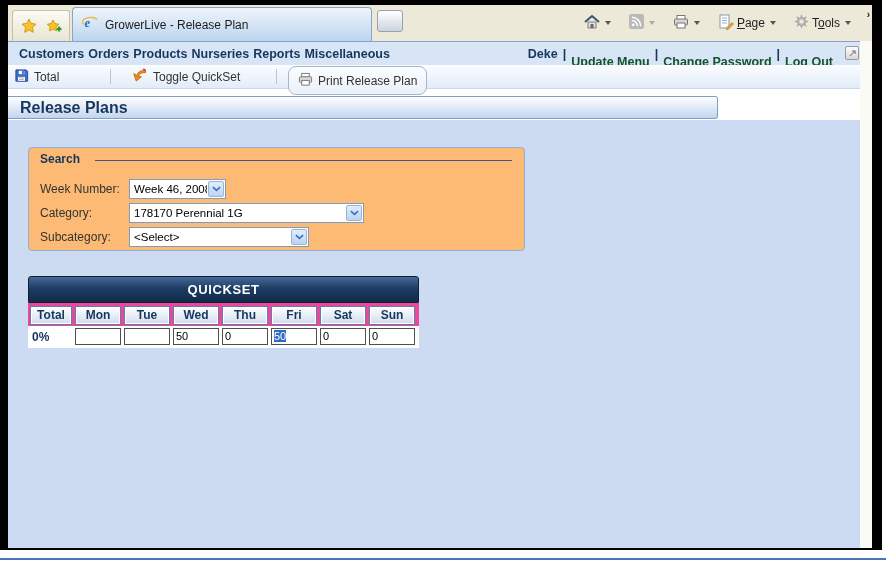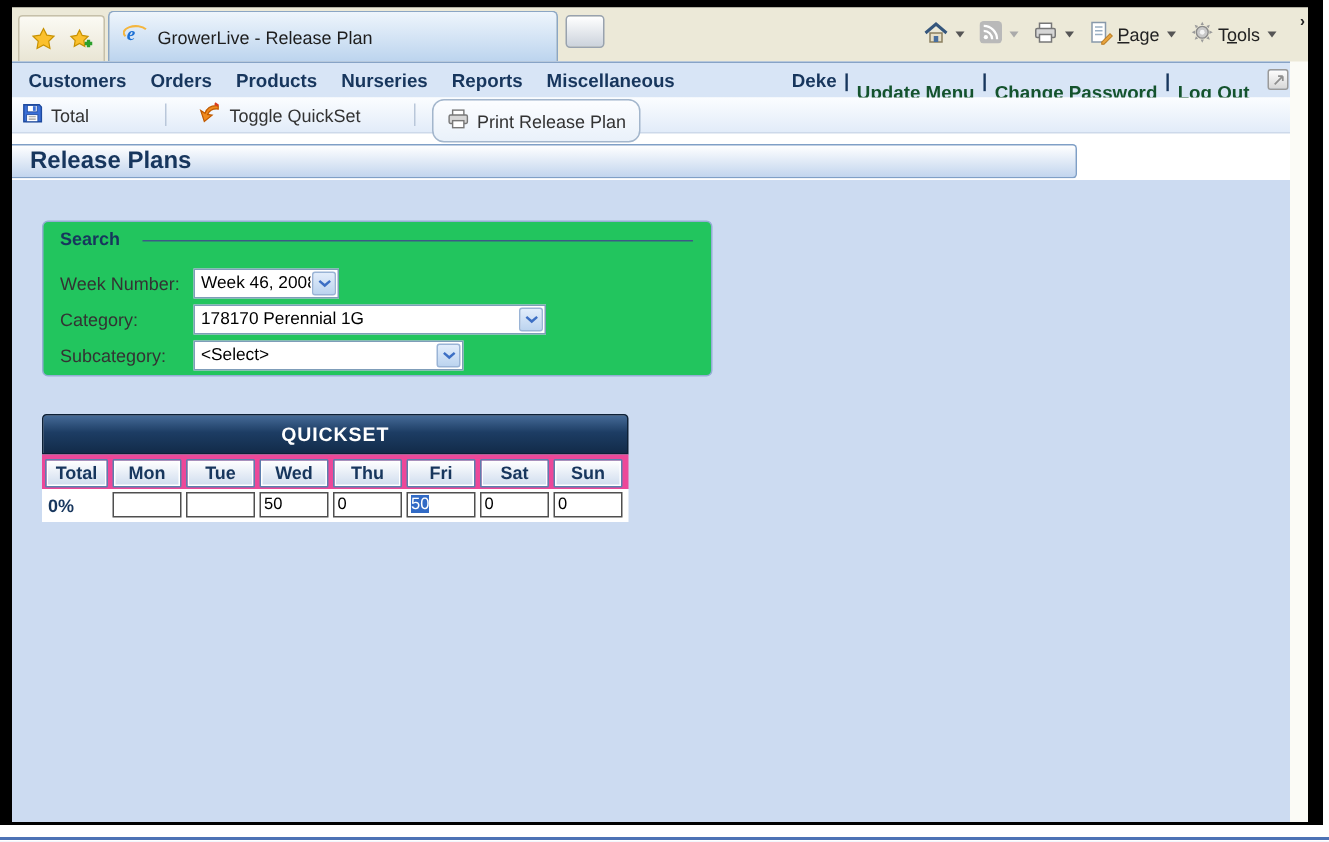--- a/index.html
+++ b/index.html
@@ -16,33 +16,33 @@
   .fav-panel { position:absolute; left:4px; top:5px; width:58px; height:31px;
     background:linear-gradient(#fbfaf4,#e9e5d4); border:1px solid #c6c0aa; border-bottom:none;
     border-radius:3px 3px 0 0; display:flex; align-items:center; justify-content:center; gap:9px; }
   .chrome-btn { display:inline-flex; align-items:center; cursor:default; }
   .tab { position:absolute; left:64px; top:2px; width:300px; height:34px;
     background:linear-gradient(#eef5fc,#bcd4ee); border:1px solid #8ba6c4; border-bottom:none;
     border-radius:4px 4px 0 0; display:flex; align-items:center; gap:6px; padding:0 9px; }
   .tab-title { font-size:12px; color:#1d1d1d; white-space:nowrap; }
   .newtab { position:absolute; left:369px; top:5px; width:26px; height:22px;
     background:linear-gradient(#ffffff,#ccd3dc); border:1px solid #98a2ae; border-radius:3px; }
-  .commands { position:absolute; right:16px; top:0; height:36px; display:flex; align-items:center; gap:0; }
+  .commands { position:absolute; right:16px; top:0; height:36px; display:flex; align-items:center; gap:8px; }
   .cmd { display:flex; align-items:center; gap:3px; padding:3px 5px; font-size:12px; color:#222; border-radius:2px; }
   .drop { width:0; height:0; border-left:3px solid transparent; border-right:3px solid transparent; border-top:4px solid #555; margin-left:2px; }
   .drop.dis { border-top-color:#aaa; }
   .overflow { position:absolute; right:2px; top:4px; font-size:10px; font-weight:bold; color:#222; }
 
   
   .viewport { position:absolute; left:0; top:36px; width:852px; height:507px; background:#fff; }
   .right-strip { position:absolute; right:0; top:36px; width:12px; height:507px; background:#fbfbf6; }
 
   .menubar { position:absolute; left:0; top:0; width:852px; height:24px; background:#d8e5f6;
     border-top:1px solid #87a3c6; display:flex; align-items:center; padding:0 11px; }
-  .nav { display:flex; gap:16px; }
+  .nav { display:flex; gap:4px; }
   .nav-item { font-size:12.5px; font-weight:bold; color:#17365d; cursor:default; white-space:nowrap; }
   .session { margin-left:auto; margin-right:16px; display:flex; align-items:center; font-size:12.5px; font-weight:bold; color:#17365d; white-space:nowrap;justify-content:space-between; }
   .session .sep { padding:0 5px; }
   .session a { color:#14532d; cursor:pointer;margin-top:16px; }
   .corner-btn { position:absolute; right:1px; top:4px; width:14px; height:14px;
     background:linear-gradient(#fdfdfd,#d8d8d8); border:1px solid #9a9a9a; border-radius:2px;
     display:flex; align-items:center; justify-content:center; }
 
   .toolbar { position:absolute; left:0; top:24px; width:852px; height:24px;
     background:linear-gradient(#fbfdff,#e2ecf9); border-bottom:1px solid #cdd9ea; }
@@ -53,22 +53,22 @@
     background:linear-gradient(#fcfdff,#e9f1fa); }
 
   .titlebar { position:absolute; left:0; top:55px; width:710px; height:23px;
     border:1px solid #7f9fc6; border-left:none; border-radius:0 3px 3px 0;
     background:linear-gradient(#ffffff,#c2d5ee); line-height:21px; padding-left:12px;
     font-size:16px; font-weight:bold; color:#17365d; }
 
   .content { position:absolute; left:0; top:79px; width:852px; height:428px; background:#ccdbf1; }
 
   
-  .search-panel { position:absolute; left:20px; top:27px; width:447px; height:104px;
-    background:#22c55e; border:1px solid #94aed4; border-radius:4px; }
+  .search-panel { position:absolute; left:20px; top:27px; width:497px; height:104px;
+    background:#fdba74; border:1px solid #94aed4; border-radius:4px; }
   .search-legend { position:absolute; left:11px; top:4px; font-size:12px; font-weight:bold; color:#17365d; }
   .search-line { position:absolute; left:66px; right:12px; top:12px; height:1px; background:#3d5a85; }
   .srow { position:absolute; left:11px; height:21px; display:flex; align-items:center; }
   .srow .lbl { display:inline-block; width:89px; font-size:12px; color:#333; }
   .selectbox { display:inline-flex; height:20px; background:#fff; border:1px solid #7f9db9; align-items:stretch; }
   .selectbox .val { flex:1; font-size:11.5px; color:#000; padding:3px 0 0 4px; white-space:nowrap; overflow:hidden; }
   .selectbox .chev { width:16px; margin:1px; border-radius:2px; background:linear-gradient(#e2edfb,#bcd4ef);
     border:1px solid #9ab4d6; display:flex; align-items:center; justify-content:center; }
 
   

